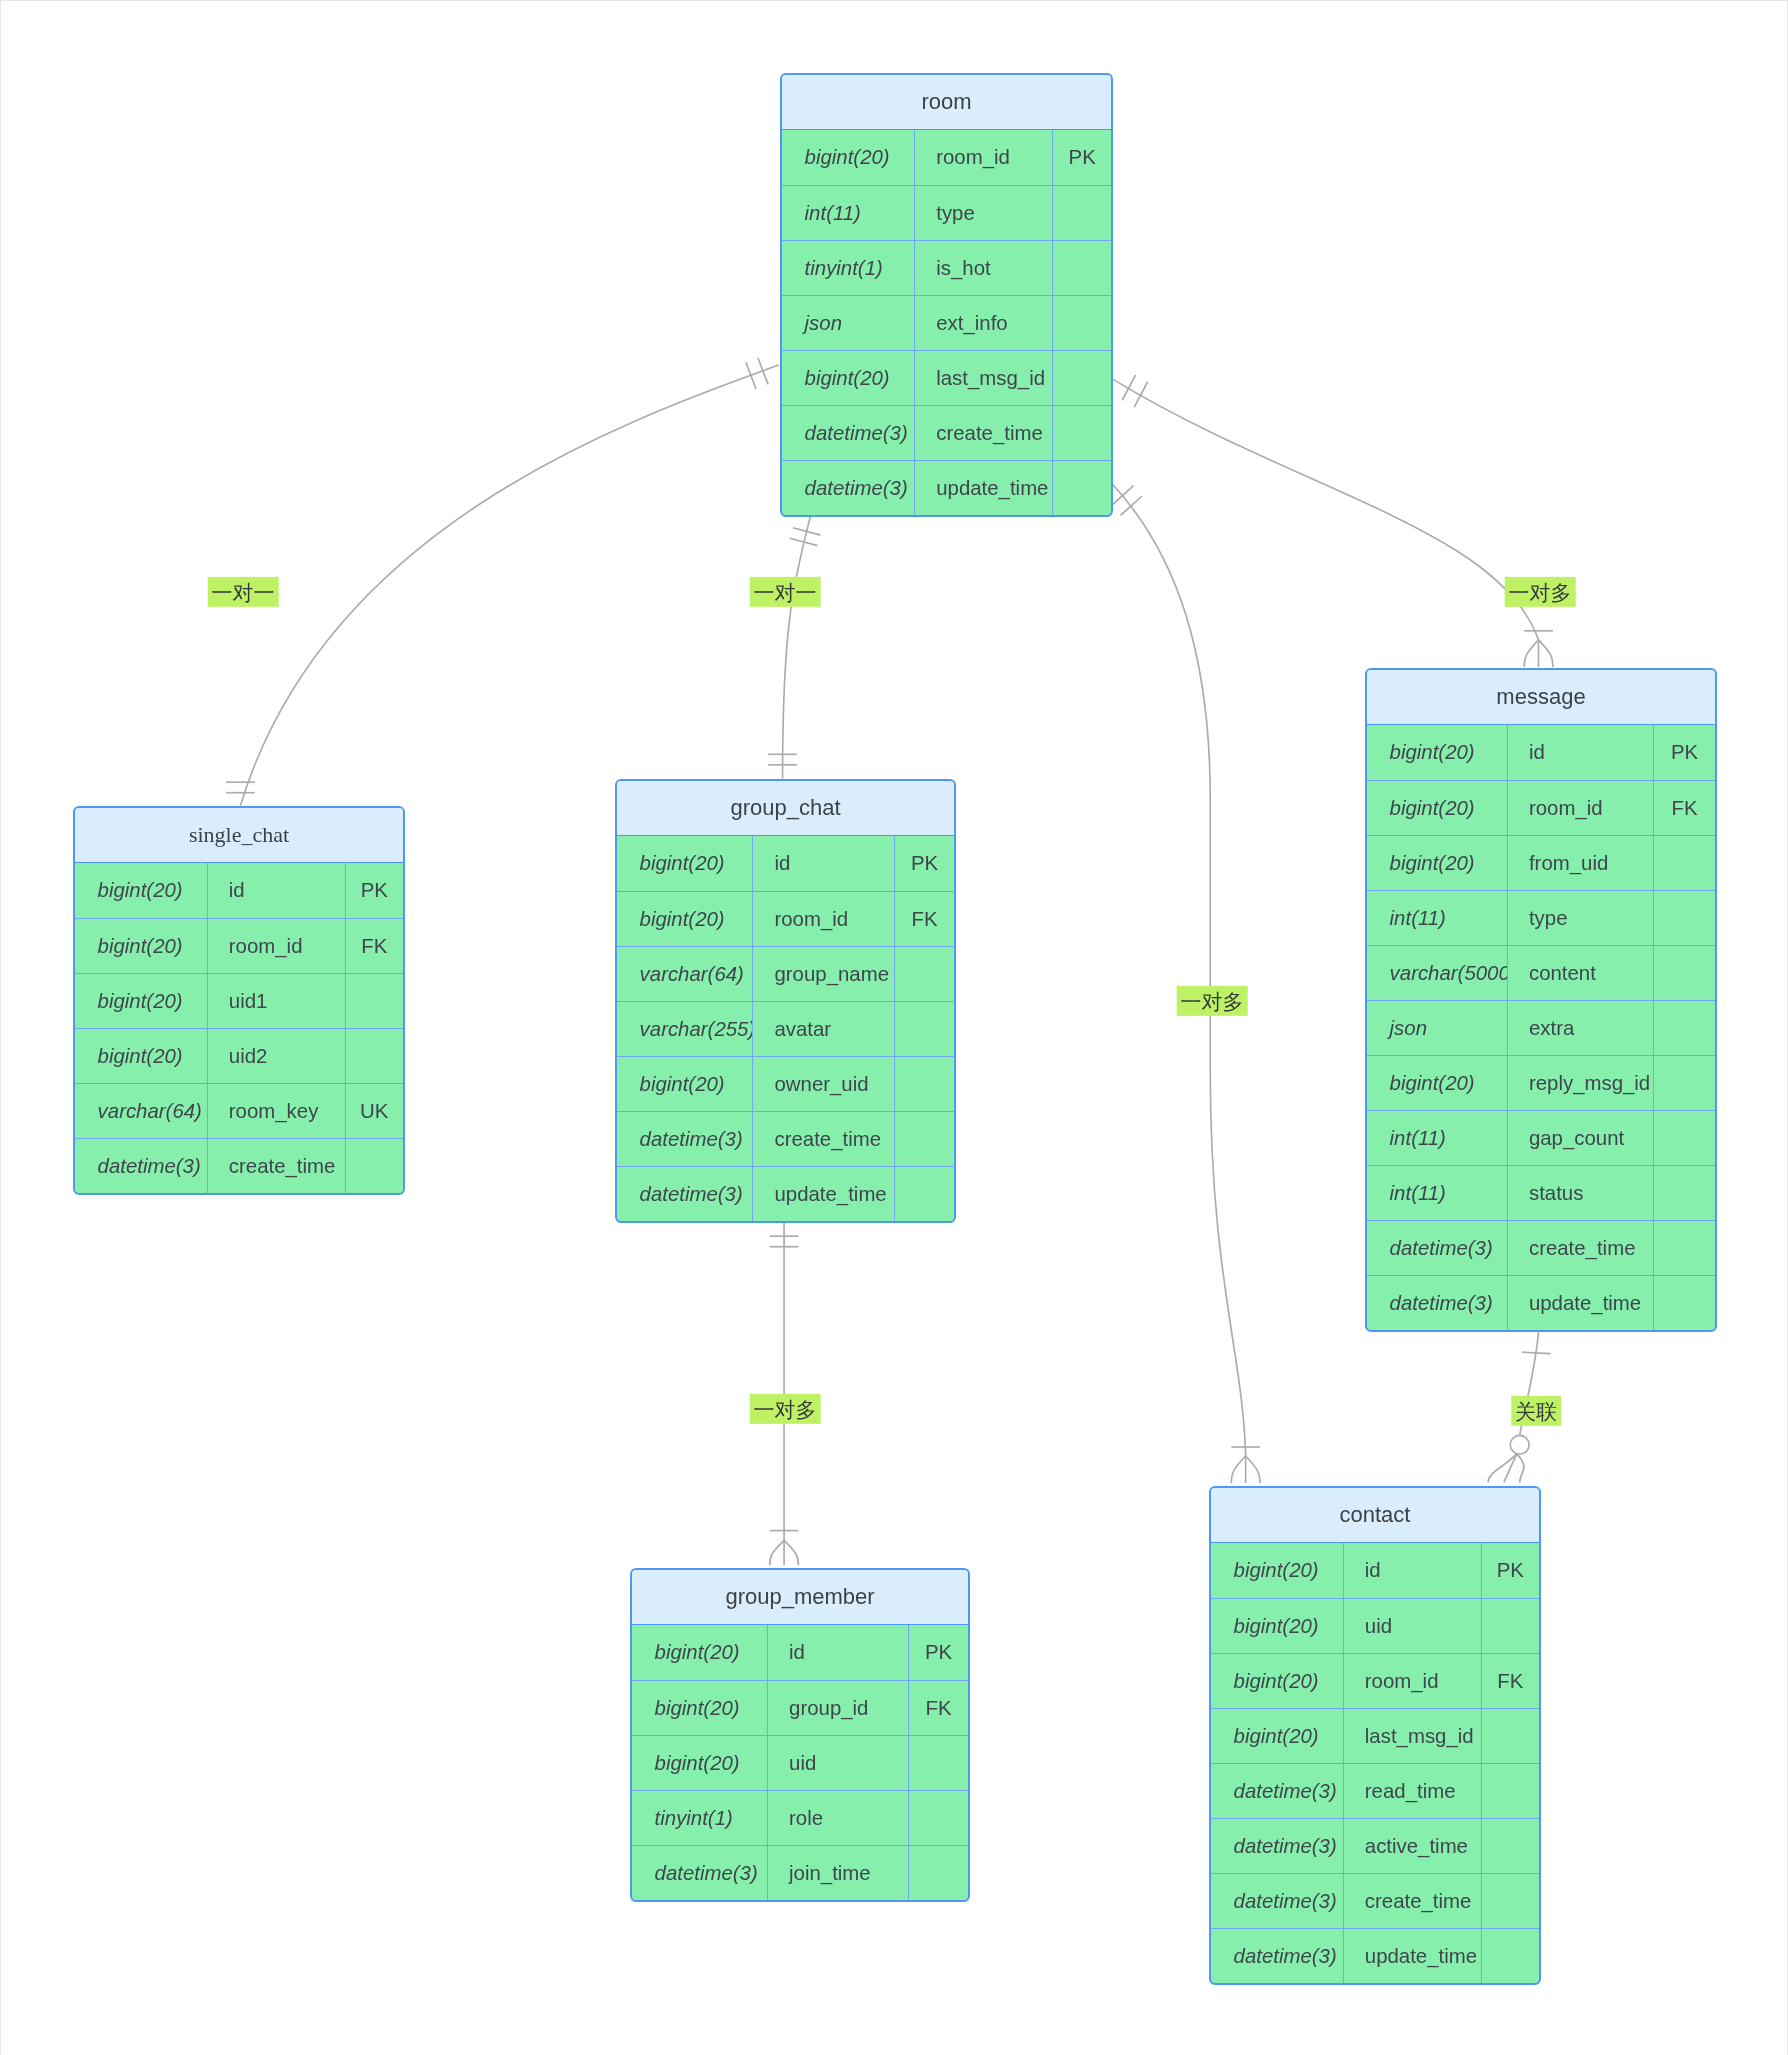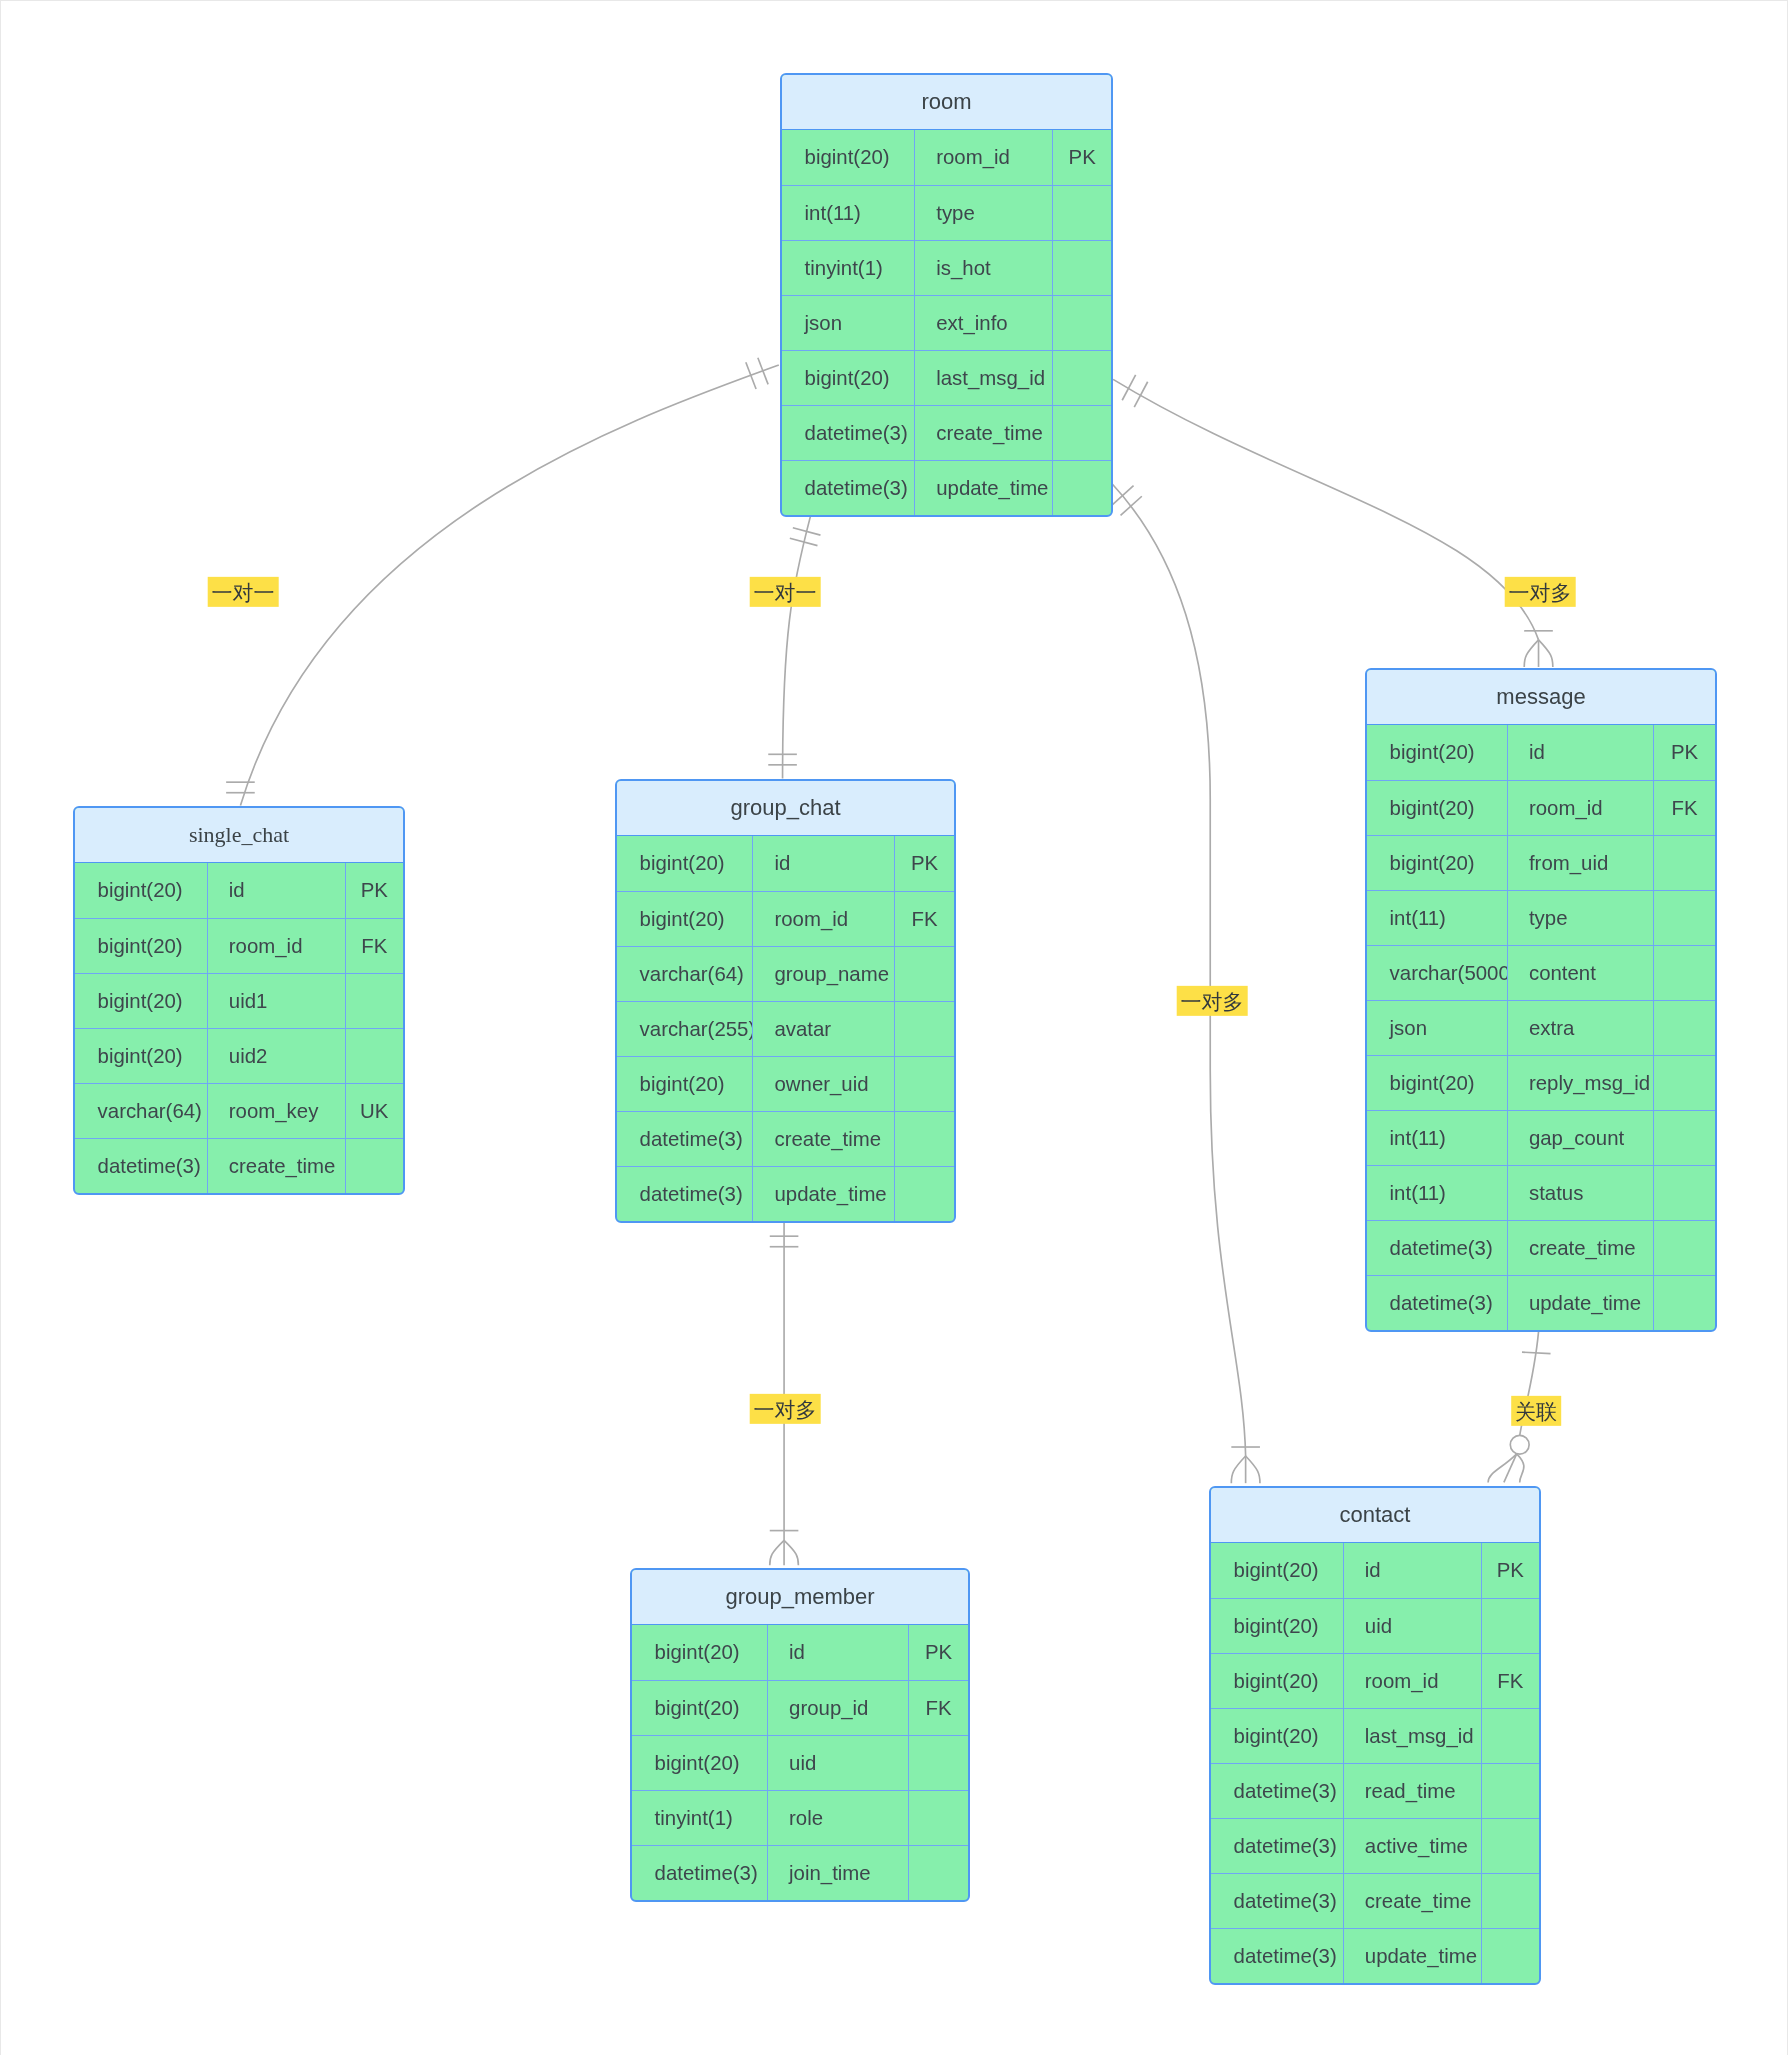--- a/index.html
+++ b/index.html
@@ -31,27 +31,27 @@
     box-sizing:border-box;
   }
   .erd-row{display:flex;box-sizing:border-box;}
   .erd-row + .erd-row{border-top:1.5px solid #6fa6f5;}
   .erd-cell{
     display:flex;align-items:center;
     font-size:20.4px;color:#3e464c;
     box-sizing:border-box;
     overflow:hidden;white-space:nowrap;
   }
-  .cell-type{width:40.5%;padding-left:22.6px;border-right:1.5px solid #6fa6f5;}
+  .cell-type{width:40.5%;padding-left:22.6px;border-right:1.5px solid #6fa6f5;font-style:italic;}
   .cell-name{width:42%;padding-left:21px;border-right:1.5px solid #6fa6f5;}
   .cell-key{width:17.5%;justify-content:center;}
   .rel-label{
     position:absolute;
     transform:translate(-50%,-50%);
-    background:#fde047;
+    background:#bef264;
     color:#33393d;
     font-size:21px;line-height:1.3;
     padding:1.5px 3.8px;
     white-space:nowrap;
   }
 </style>
 </head>
 <body>
 
 <div class="canvas">

